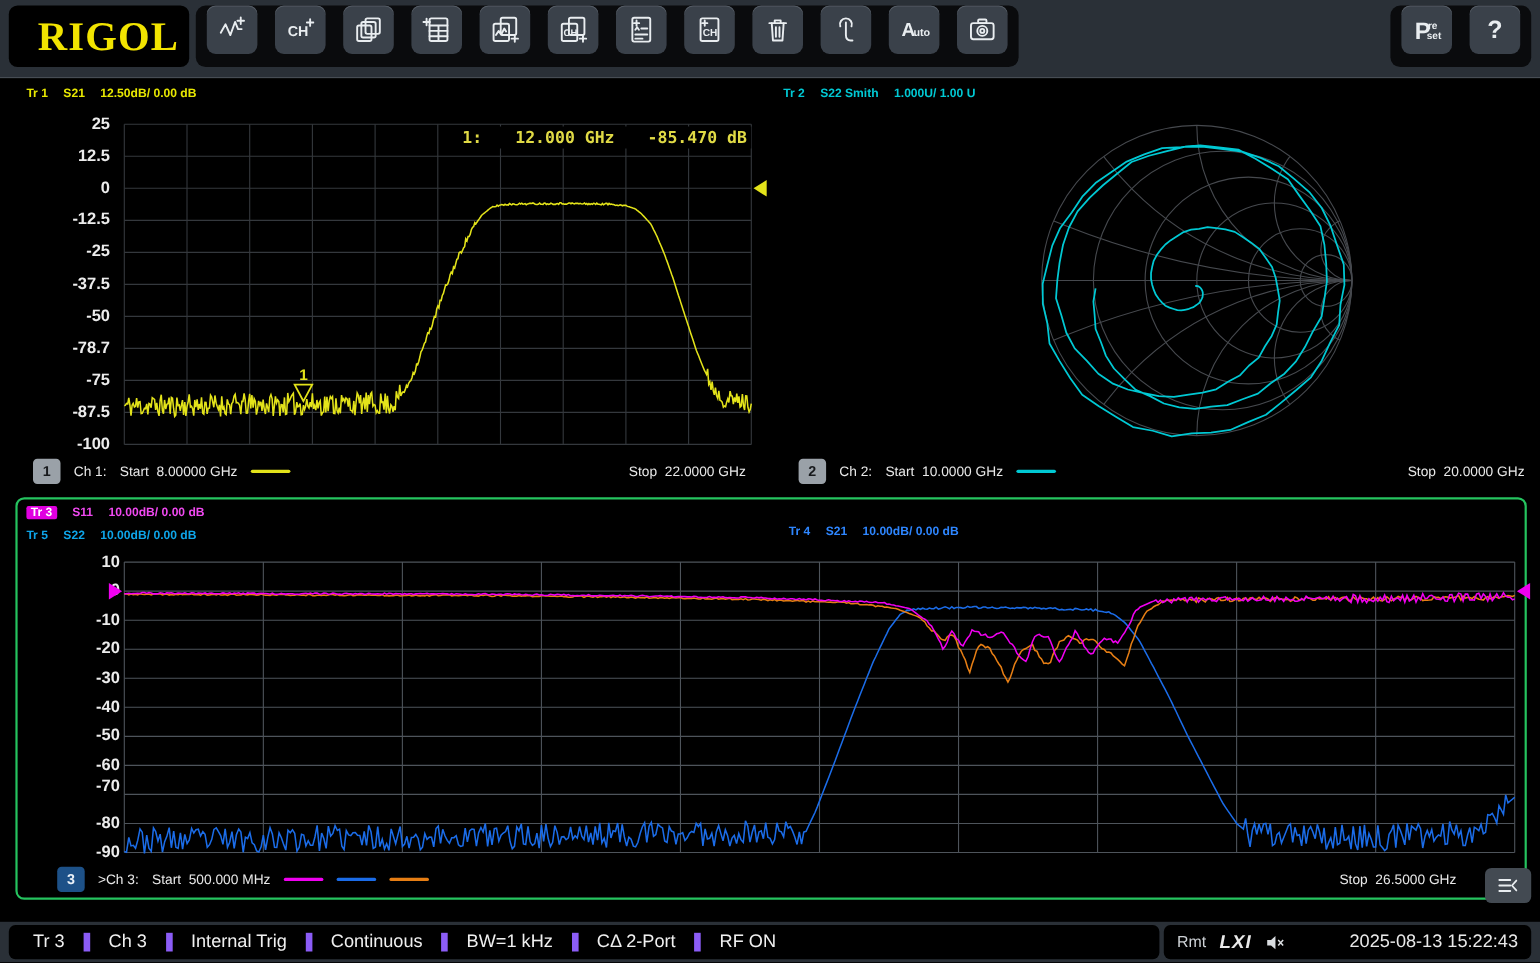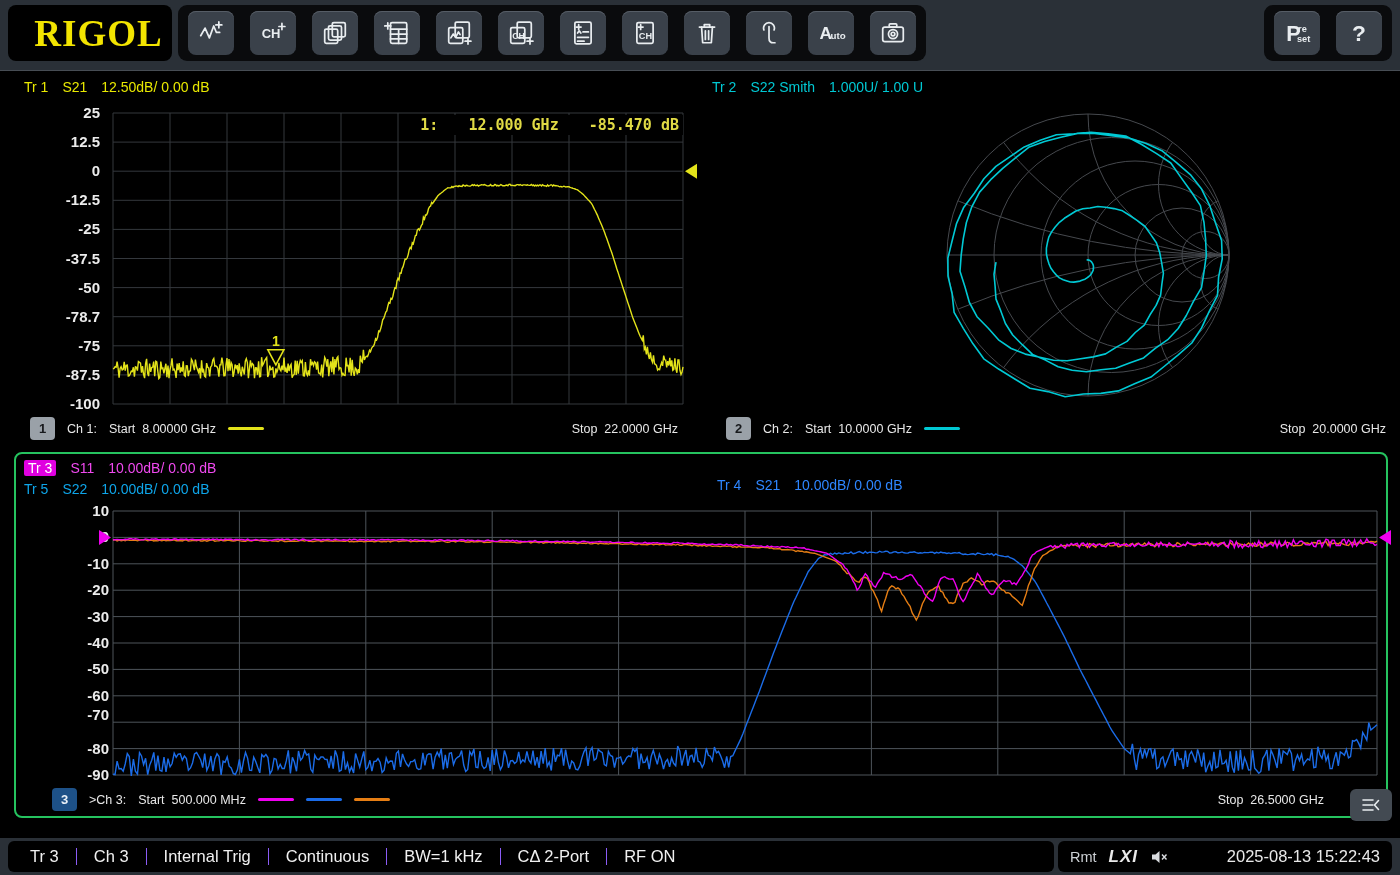--- a/index.html
+++ b/index.html
@@ -7,31 +7,31 @@
           font-family:"Liberation Sans",sans-serif;-webkit-font-smoothing:antialiased;}
   svg{overflow:visible;display:block;}
   .pre{white-space:pre;}
 
   
   .toolbar{position:absolute;left:0;top:0;width:1400px;height:70px;background:#2a3037;border-bottom:1px solid #474d54;}
   .brand-box{position:absolute;left:8px;top:5px;width:164px;height:56px;background:#000;border-radius:8px;
              display:flex;align-items:center;justify-content:center;}
   .brand-text{font-family:"Liberation Serif",serif;font-weight:bold;font-size:37px;color:#f2e400;letter-spacing:1px;margin-left:17px;}
   .btn-group{position:absolute;top:5px;height:56px;background:#0a0b0d;border-radius:9px;
-             display:flex;align-items:center;gap:16px;padding:0 10px;box-sizing:border-box;}
+             display:flex;align-items:flex-start;gap:16px;padding:0 10px;box-sizing:border-box;}
   .btn-group.main{left:178px;}
   .btn-group.right{right:8px;}
   .tbtn{width:46px;height:44px;border-radius:8px;background:#3a414a;display:flex;align-items:center;justify-content:center;
         box-shadow:inset 0 1px 0 #565d66;cursor:pointer;}
   .tbtn svg{overflow:hidden;}
   .ic{stroke:#e9edf0;stroke-width:1.6;fill:none;stroke-linecap:round;stroke-linejoin:round;}
   .icotxt{font-family:"Liberation Sans",sans-serif;font-weight:bold;fill:#e9edf0;stroke:none;}
 
   
-  .trrow{position:absolute;display:flex;gap:14px;font-size:14px;font-weight:400;align-items:center;}
+  .trrow{position:absolute;display:flex;gap:14px;font-size:11px;font-weight:700;align-items:center;}
   .tick{position:absolute;right:0;width:100%;text-align:right;font-size:15px;font-weight:bold;color:#ececec;line-height:18px;}
   .tickcol{position:absolute;}
   .readout{position:absolute;display:flex;gap:30px;background:#000;padding:1px 4px;
            font-family:"DejaVu Sans Mono",monospace;font-weight:bold;font-size:15px;color:#e0da45;}
   .ch-footer{position:absolute;display:flex;align-items:center;gap:12px;font-size:12.5px;color:#e8e8e8;}
   .badge{min-width:21px;height:23px;padding:0 2px;border-radius:4px;background:#9aa1a8;color:#17191c;
          font-size:13px;font-weight:bold;display:flex;align-items:center;justify-content:center;}
   .badge.blue{background:#1d5188;color:#eaf1f8;}
   .swatch{width:36px;height:3px;border-radius:2px;}
   .stop{margin-left:auto;}
@@ -46,21 +46,21 @@
           border:2px solid #25c35f;border-radius:8px;}
   .menu-btn{position:absolute;left:1350px;top:789px;width:42px;height:32px;background:#434a52;border-radius:6px;
             display:flex;align-items:center;justify-content:center;z-index:6;cursor:pointer;}
 
   
   .statusbar{position:absolute;left:0;top:838px;width:1400px;height:37px;background:#2a3037;}
   .sb-left{position:absolute;left:8px;top:3px;width:1046px;height:31px;background:#000;border-radius:6px;
            display:flex;align-items:center;padding:0 0 0 22px;box-sizing:border-box;
            font-size:16.5px;color:#f0f0f0;}
   .sb-item{cursor:pointer;}
-  .sb-item + .sb-item{border-left:1px solid #8b5cf6;padding-left:17px;margin-left:17px;line-height:17px;}
+  .sb-item + .sb-item{border-left:6px solid #8b5cf6;padding-left:17px;margin-left:17px;line-height:17px;}
   .sb-right{position:absolute;left:1058px;top:3px;width:334px;height:31px;background:#000;border-radius:6px;
             display:flex;align-items:center;gap:12px;padding:0 12px;box-sizing:border-box;color:#e9e9e9;}
   .rmt{font-size:14.5px;color:#cdd1d5;}
   .lxi{font-size:17px;font-weight:bold;font-style:italic;letter-spacing:1px;}
   .dt{margin-left:auto;font-size:16.5px;}
 </style>
 </head>
 <body>
 
 <div id="screen">

